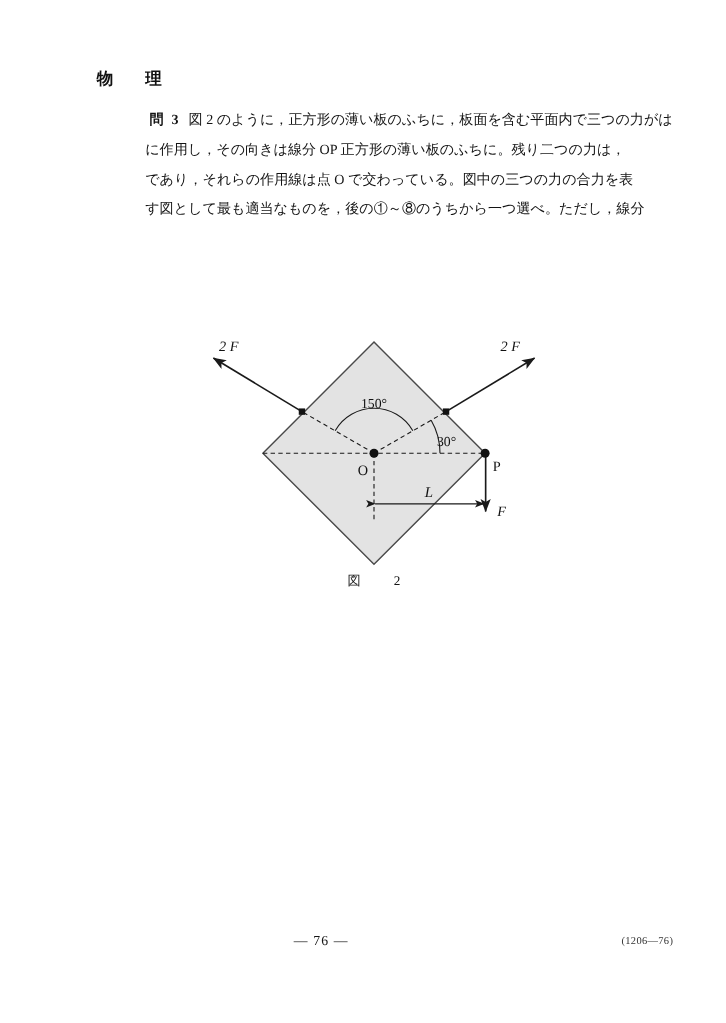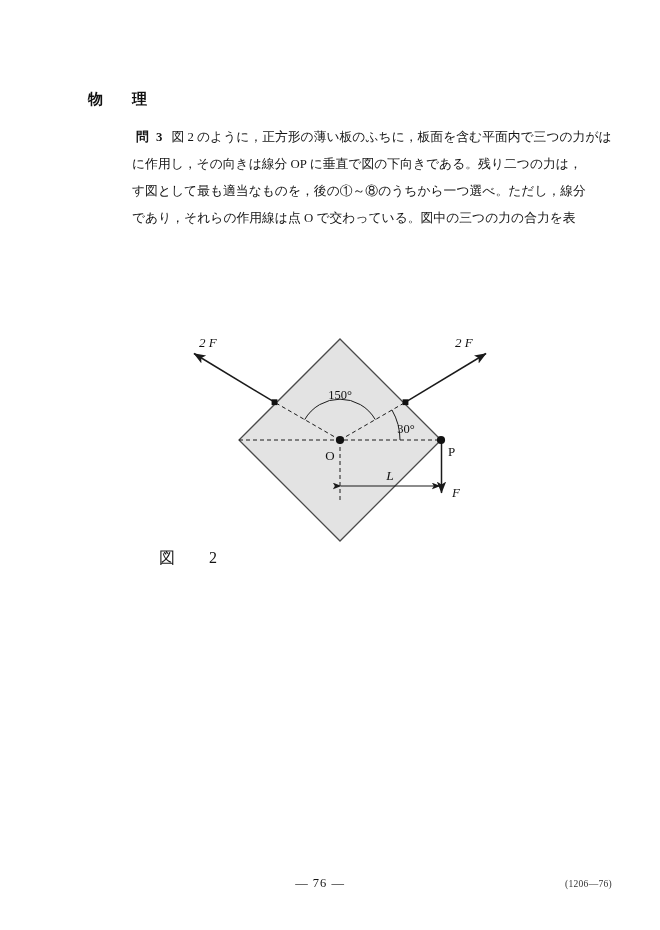--- a/index.html
+++ b/index.html
@@ -12,21 +12,20 @@
     background: #ffffff;
     font-family: "Liberation Serif", "DejaVu Serif", serif;
     color: #1a1a1a;
     position: relative;
     overflow: hidden;
   }
 
   .page {
     position: absolute;
     inset: 0;
-    margin-top: 28px;
   }
 
   
   .subject-title {
     position: absolute;
     left: 88px;
     top: 62px;
     font-size: 15px;
     font-weight: bold;
     letter-spacing: 7px;
@@ -84,38 +83,37 @@
   }
   .figure svg {
     display: block;
     overflow: visible;
   }
   .fig-caption {
     position: absolute;
     left: 0;
     top: 225px;
     width: 380px;
-    text-align: left;
-    font-size: 16px;
+    text-align: center;
+    font-size: 12px;
     letter-spacing: 9px;
     text-indent: 9px;
     color: #141414;
   }
 
   
   .page-number {
     position: absolute;
-    left: 12px;
+    left: 0;
     top: 848px;
     width: 584px;
     text-align: center;
     font-size: 12.5px;
     letter-spacing: 1px;
     color: #141414;
-    padding-left: 16px;
   }
   .doc-code {
     position: absolute;
     right: 48px;
     top: 851px;
     font-size: 9.5px;
     color: #333;
     letter-spacing: 0.3px;
   }
 </style>
@@ -125,23 +123,23 @@
 <div class="page">
 
   <div class="subject-title">物　理</div>
 
   <div class="question">
 
     <div class="q-line first">
       <span class="q-num">問 3</span><span>図 2 のように，正方形の薄い板のふちに，板面を含む平面内で三つの力がは</span>
     </div>
 
-    <div class="q-line cont">に作用し，その向きは線分 OP に垂直で図の下向きである。残り二つの力は，</div>
+    <div class="q-line cont">に作用し，その向きは線分 OP 正方形の薄い板のふちに。残り二つの力は，</div>
+    <div class="q-line cont">であり，それらの作用線は点 O で交わっている。図中の三つの力の合力を表</div>
     <div class="q-line cont">す図として最も適当なものを，後の①～⑧のうちから一つ選べ。ただし，線分</div>
-    <div class="q-line cont">であり，それらの作用線は点 O で交わっている。図中の三つの力の合力を表</div>
 
 
   </div>
 
   <div class="figure">
     <svg width="380" height="230" viewBox="0 0 380 230">
 
       <polygon points="190,16 291,117 190,218 89,117" fill="#e3e3e3" stroke="#4a4a4a" stroke-width="1.3"></polygon>
 
       <line x1="89" y1="117" x2="291" y2="117" stroke="#1a1a1a" stroke-width="1" stroke-dasharray="4,3"></line>

